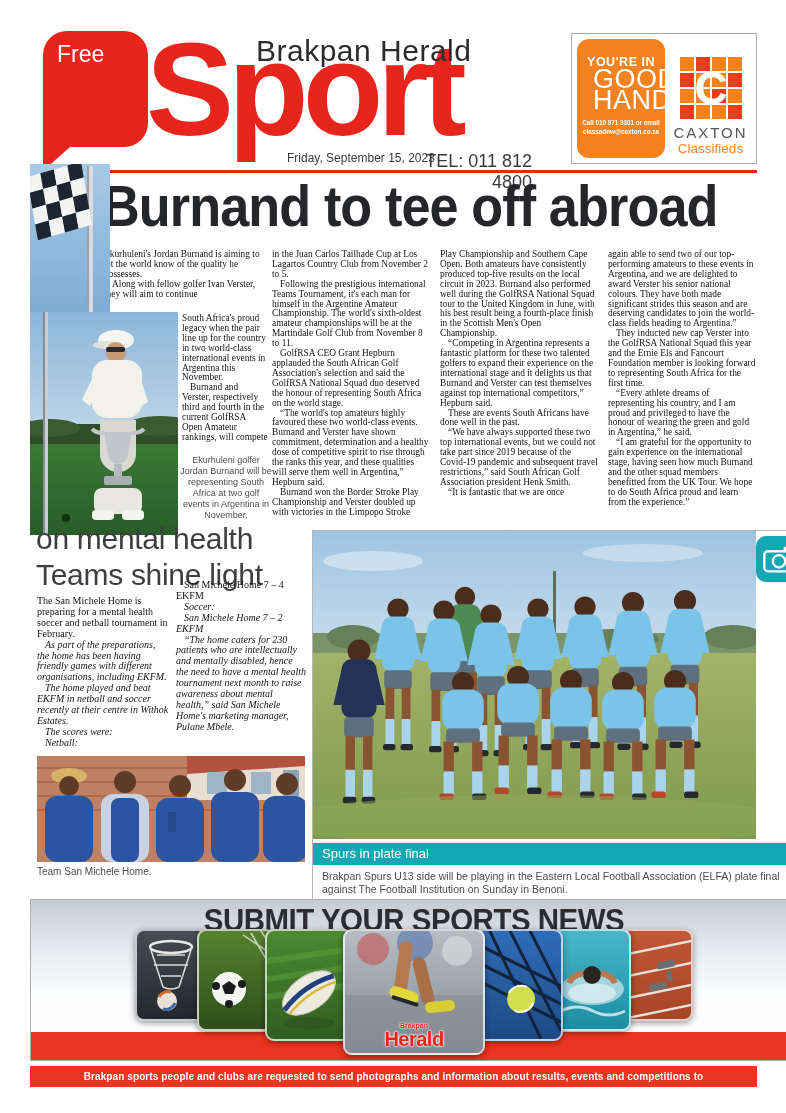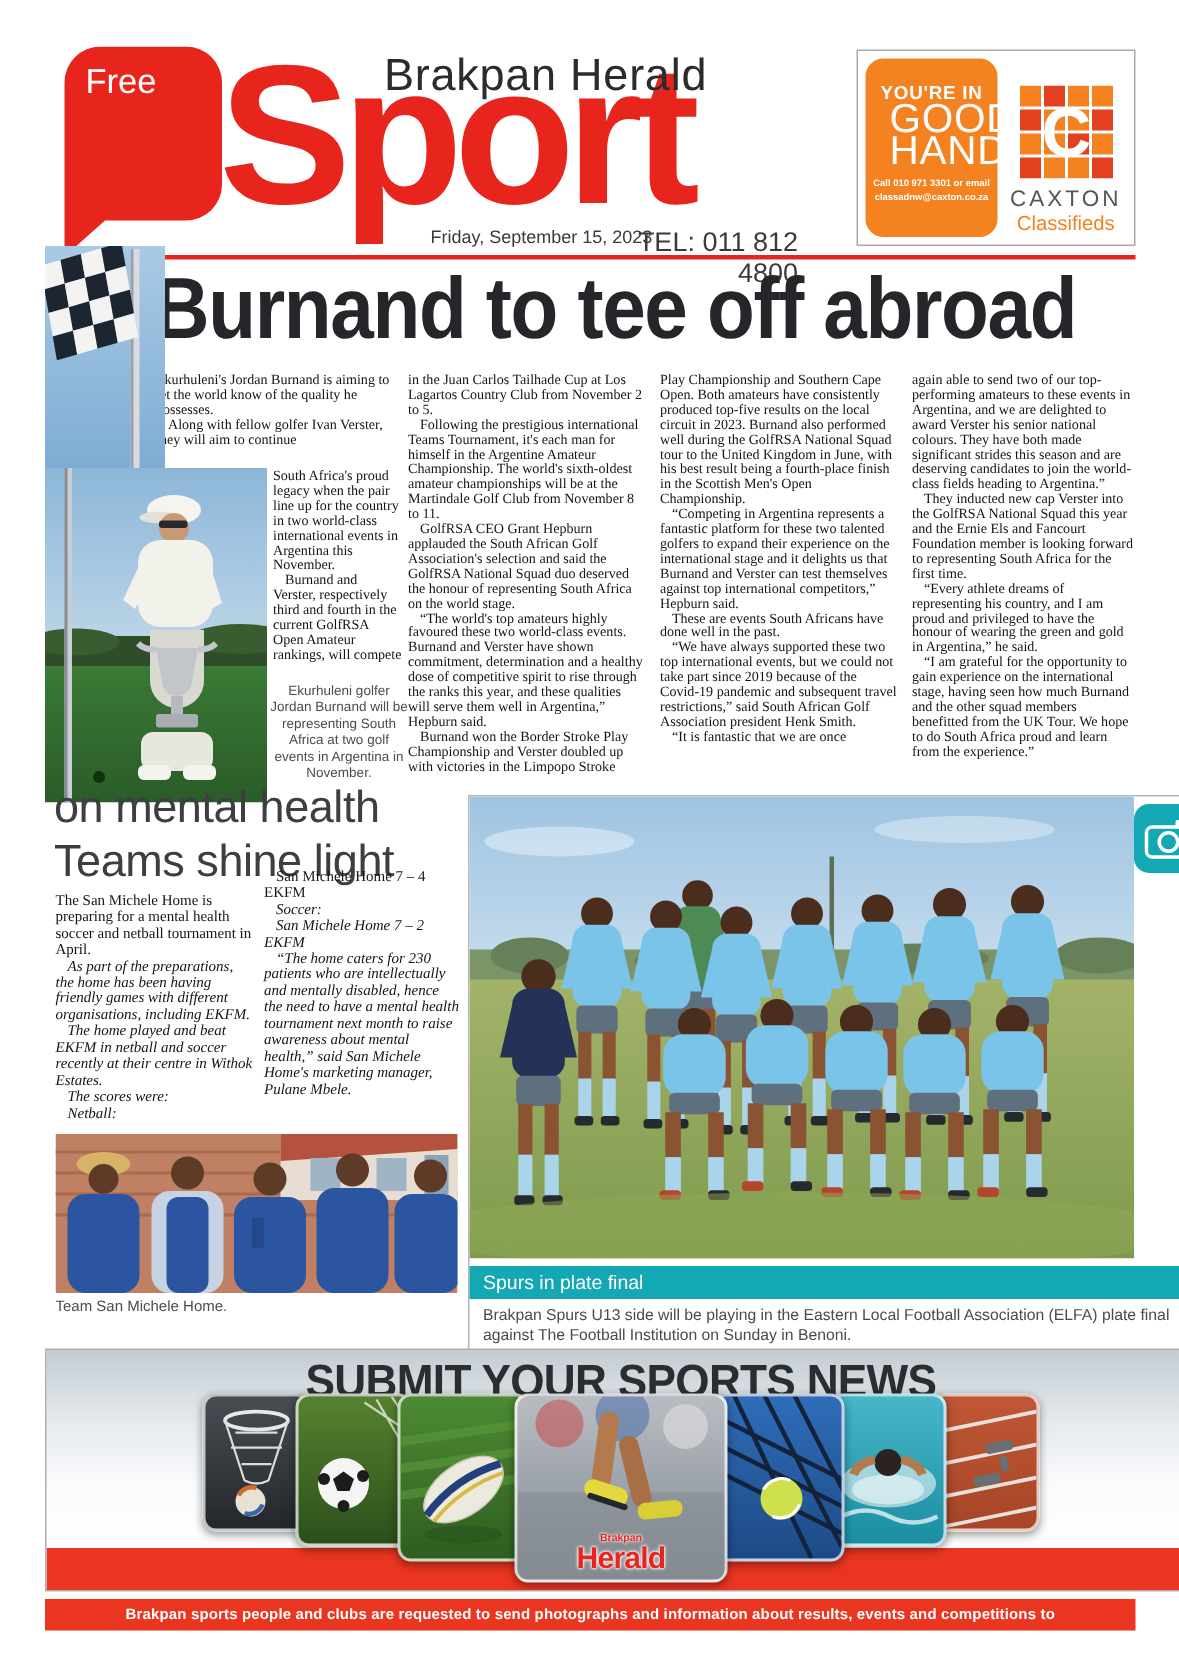--- a/index.html
+++ b/index.html
@@ -237,21 +237,21 @@
     <p>They inducted new cap Verster into the GolfRSA National Squad this year and the Ernie Els and Fancourt Foundation member is looking forward to representing South Africa for the first time.</p>
     <p>“Every athlete dreams of representing his country, and I am proud and privileged to have the honour of wearing the green and gold in Argentina,” he said.</p>
     <p>“I am grateful for the opportunity to gain experience on the international stage, having seen how much Burnand and the other squad members benefitted from the UK Tour. We hope to do South Africa proud and learn from the experience.”</p>
   </div>
 
   <div class="abs headline2">
     <span>on mental health</span>
     <span>Teams shine light</span>
   </div>
   <div class="abs mentaltext" style="left:37px;top:596px;width:133px;">
-    <p>The San Michele Home is preparing for a mental health soccer and netball tournament in April.</p>
+    <p>The San Michele Home is preparing for a mental health soccer and netball tournament in February.</p>
     <p>As part of the preparations, the home has been having friendly games with different organisations, including EKFM.</p>
     <p>The home played and beat EKFM in netball and soccer recently at their centre in Withok Estates.</p>
     <p>The scores were:</p>
     <p>Netball:</p>
   </div>
   <div class="abs mentaltext" style="left:176px;top:580px;width:130px;">
     <p style="text-indent:8px;">San Michele Home 7 – 4 EKFM</p>
     <p>Soccer:</p>
     <p>San Michele Home 7 – 2 EKFM</p>
     <p>“The home caters for 230 patients who are intellectually and mentally disabled, hence the need to have a mental health tournament next month to raise awareness about mental health,” said San Michele Home's marketing manager, Pulane Mbele.</p>

